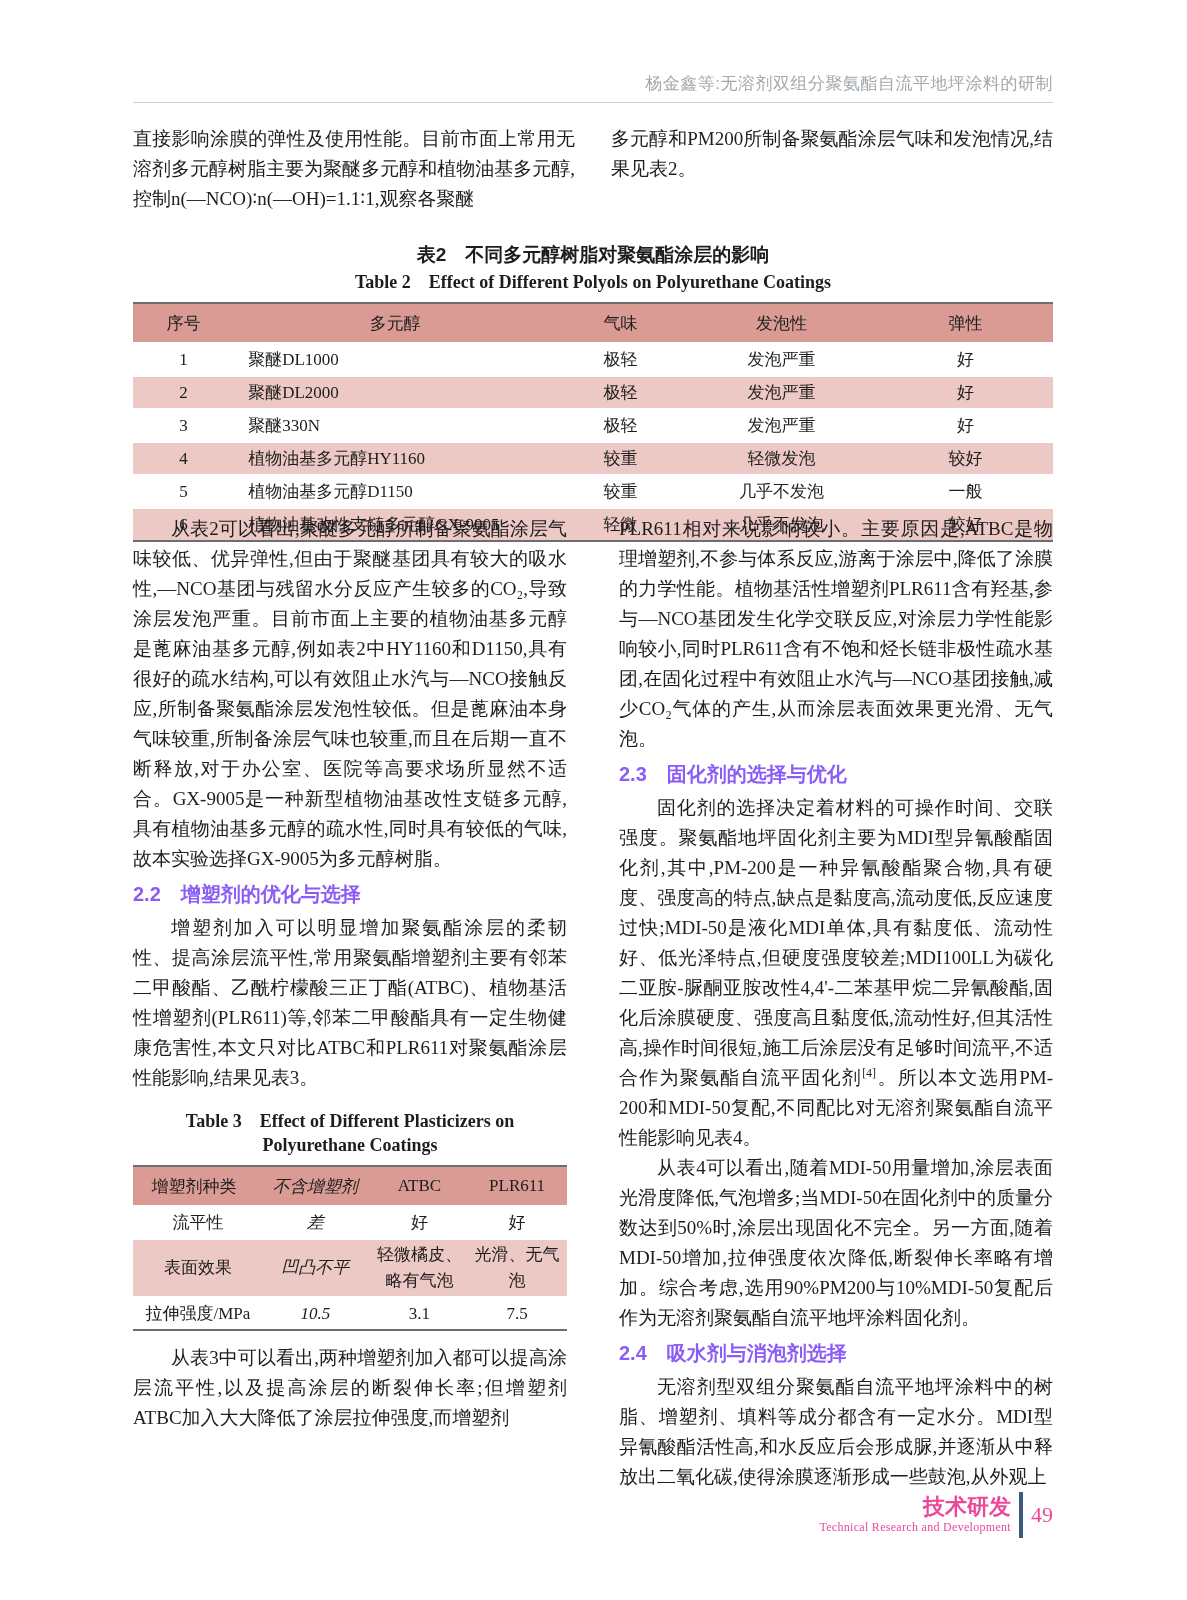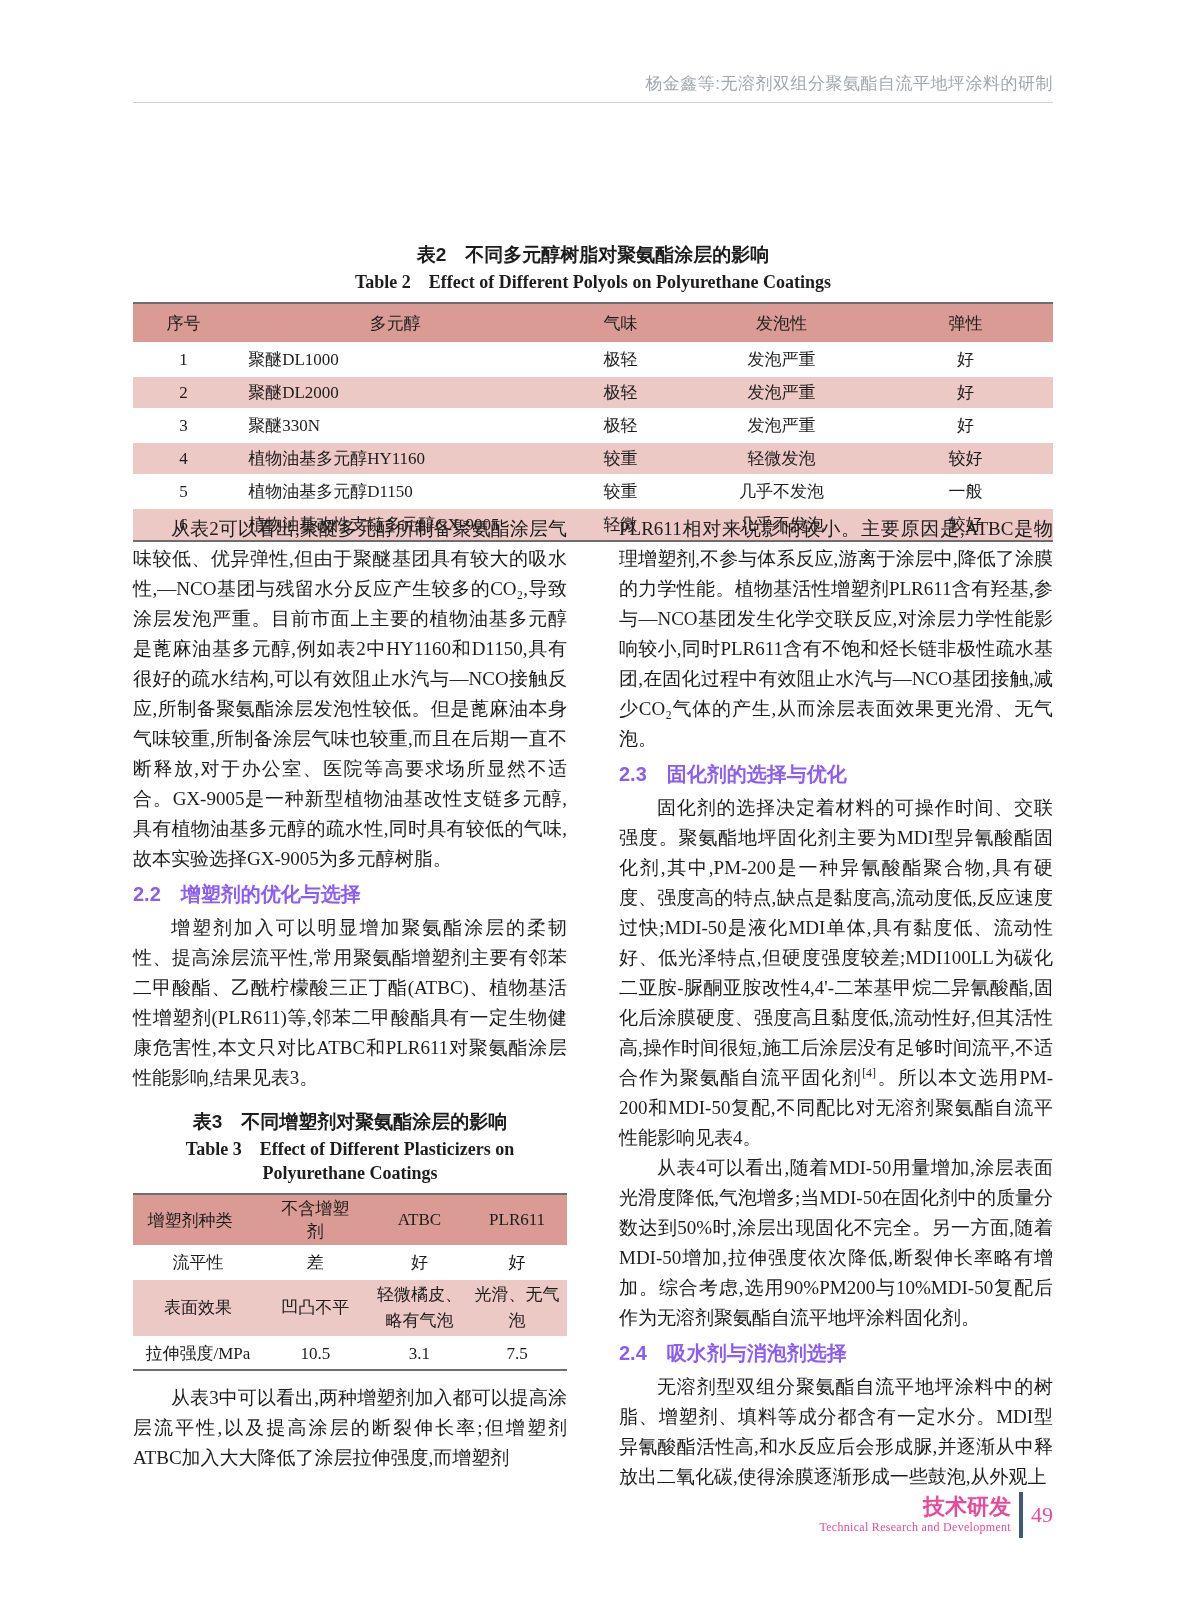--- a/index.html
+++ b/index.html
@@ -45,36 +45,36 @@
   .tbl-title-en {
     text-align:center; font-weight:bold; font-size:18px; line-height:24px;
     margin-top:2px;
   }
   table.data {
     width:100%; border-collapse:collapse; margin-top:8px;
     font-size:17px;
     border-top:2px solid #6e6e6e; border-bottom:2px solid #6e6e6e;
   }
   table.data thead tr { background:#d99b94; }
-  table.data thead th { font-weight:normal; height:34px; text-align:center; padding:2px 20px; }
+  table.data thead th { font-weight:normal; height:34px; text-align:center; padding:2px 12px; }
   table.data tbody td { height:27px; text-align:center; padding:2px 4px; }
   table.data tbody tr { border-top:2px solid #ffffff; }
   table.data tbody tr:nth-child(even) { background:#ecc9c4; }
 
   
   #table2 th:nth-child(1), #table2 td:nth-child(1) { width:11%; }
   #table2 th:nth-child(2) { width:35%; text-align:center; }
   #table2 td:nth-child(2) { text-align:left; padding-left:14px; }
   #table2 th:nth-child(3), #table2 td:nth-child(3) { width:14%; }
   #table2 th:nth-child(4), #table2 td:nth-child(4) { width:21%; }
   #table2 th:nth-child(5), #table2 td:nth-child(5) { width:19%; }
 
   
   #table3 th:nth-child(1), #table3 td:nth-child(1) { width:29%; text-align:center; padding-left:8px; }
-  #table3 th:nth-child(2), #table3 td:nth-child(2) { width:26%; }
+  #table3 th:nth-child(2), #table3 td:nth-child(2) { width:26%;font-style:italic; }
   #table3 th:nth-child(3), #table3 td:nth-child(3) { width:22%; }
   #table3 th:nth-child(4), #table3 td:nth-child(4) { width:23%; }
   #table3 tbody td { line-height:26px; }
 
   .table2-wrap { position:absolute; top:232px; left:133px; width:920px; }
 
   .columns {
     position:absolute; top:514px; left:133px; width:920px;
     display:flex; gap:52px;
   }
@@ -104,20 +104,28 @@
   .footer-page { font-size:22px; font-weight:normal; }
 </style>
 </head>
 <body>
 
 <div class="page">
 
   <div class="running-head">杨金鑫等:无溶剂双组分聚氨酯自流平地坪涂料的研制</div>
   <div class="head-rule"></div>
 
+  <div class="intro-row">
+    <div class="col">
+      <p class="para no-indent">直接影响涂膜的弹性及使用性能。目前市面上常用无溶剂多元醇树脂主要为聚醚多元醇和植物油基多元醇,控制n(—NCO)∶n(—OH)=1.1∶1,观察各聚醚</p>
+    </div>
+    <div class="col">
+      <p class="para no-indent">多元醇和PM200所制备聚氨酯涂层气味和发泡情况,结果见表2。</p>
+    </div>
+  </div>
 
   <div class="table2-wrap table-block">
     <div class="tbl-title-zh">表2　不同多元醇树脂对聚氨酯涂层的影响</div>
     <div class="tbl-title-en">Table 2　Effect of Different Polyols on Polyurethane Coatings</div>
     <table class="data" id="table2">
       <thead>
         <tr>
             <th>序号</th>
             <th>多元醇</th>
             <th>气味</th>
@@ -174,21 +182,20 @@
 
   <div class="columns">
 
     <div class="col">
       <p class="para">从表2可以看出,聚醚多元醇所制备聚氨酯涂层气味较低、优异弹性,但由于聚醚基团具有较大的吸水性,—NCO基团与残留水分反应产生较多的CO₂,导致涂层发泡严重。目前市面上主要的植物油基多元醇是蓖麻油基多元醇,例如表2中HY1160和D1150,具有很好的疏水结构,可以有效阻止水汽与—NCO接触反应,所制备聚氨酯涂层发泡性较低。但是蓖麻油本身气味较重,所制备涂层气味也较重,而且在后期一直不断释放,对于办公室、医院等高要求场所显然不适合。GX-9005是一种新型植物油基改性支链多元醇,具有植物油基多元醇的疏水性,同时具有较低的气味,故本实验选择GX-9005为多元醇树脂。</p>
 
       <h3 class="sec-head">2.2　增塑剂的优化与选择</h3>
       <p class="para">增塑剂加入可以明显增加聚氨酯涂层的柔韧性、提高涂层流平性,常用聚氨酯增塑剂主要有邻苯二甲酸酯、乙酰柠檬酸三正丁酯(ATBC)、植物基活性增塑剂(PLR611)等,邻苯二甲酸酯具有一定生物健康危害性,本文只对比ATBC和PLR611对聚氨酯涂层性能影响,结果见表3。</p>
 
       <div class="t3-block table-block">
-        <div class="tbl-title-zh">表3　不同增塑剂对聚氨酯涂层的影响</div>
         <div class="tbl-title-en">Table 3　Effect of Different Plasticizers on Polyurethane Coatings</div>
         <table class="data" id="table3">
           <thead>
             <tr>
                 <th>增塑剂种类</th>
                 <th>不含增塑剂</th>
                 <th>ATBC</th>
                 <th>PLR611</th>
               </tr>
           </thead>

